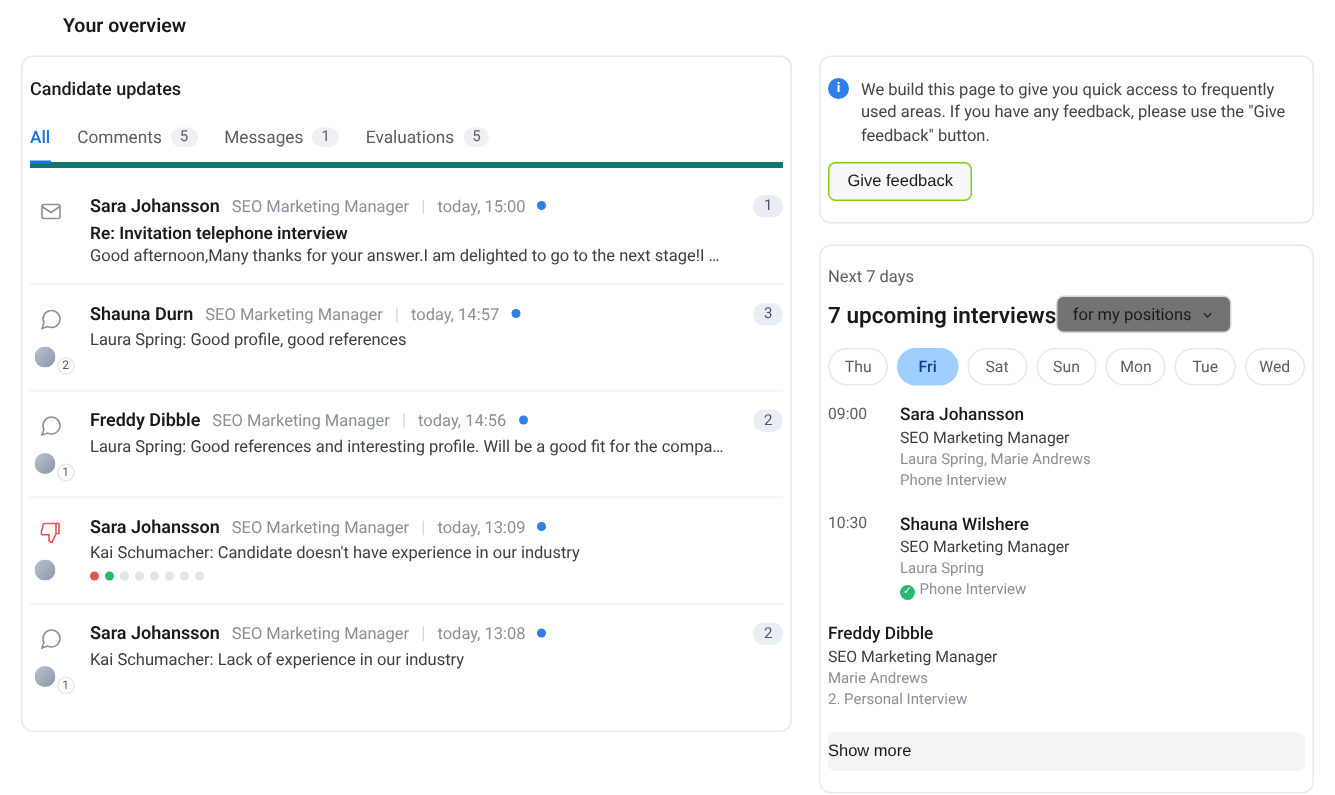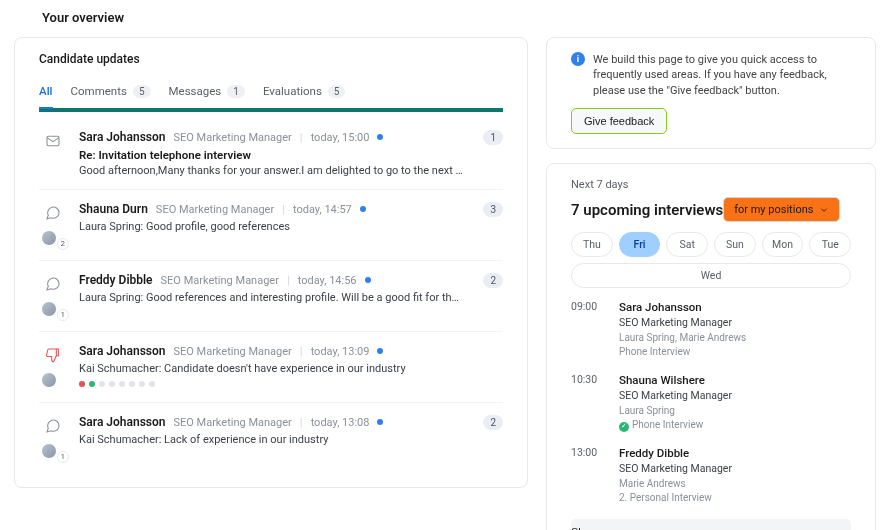--- a/index.html
+++ b/index.html
@@ -1,21 +1,21 @@
 <!DOCTYPE html>
 <html><head>
 <meta charset="utf-8">
 <style>
 * { box-sizing: border-box; margin: 0; padding: 0; }
 body { font-family: -apple-system, BlinkMacSystemFont, "Segoe UI", Roboto, sans-serif; font-size: 12px; color: #1a1a1a; background: #fff; padding: 10px 14px; }
 .page-title { font-size: 13px; font-weight: 600; margin-bottom: 12px; margin-left: 28px; }
 .layout { display: flex; gap: 18px; }
 .col-left { flex: 1 1 58%; min-width: 0; }
 .col-right { flex: 0 0 330px; display: flex; flex-direction: column; gap: 14px; }
-.card { border: 1px solid #e6e8eb; border-radius: 8px; padding: 14px 24px; background: #fff; }
+.card { border: 1px solid #e6e8eb; border-radius: 8px; padding: 14px 5px; background: #fff; }
 .section-title { font-size: 12px; font-weight: 500; margin-bottom: 12px; color: #1a1a1a; }
 .tabs { display: flex; gap: 18px; border-bottom: 4px solid #0f766e; margin-bottom: 6px; }
 .tab { display: flex; align-items: center; gap: 6px; padding: 6px 0 10px; font-size: 11.5px; color: #5a5f66; cursor: pointer; position: relative; }
 .tab.active { color: #1a73e8; font-weight: 500; }
 .tab.active::after { content: ""; position: absolute; left: 0; right: 0; bottom: -1px; height: 2px; background: #1a73e8; }
 .tab-count { background: #eef0f3; color: #5a5f66; border-radius: 10px; padding: 1px 6px; font-size: 10px; min-width: 14px; text-align: center; }
 .update-list { display: flex; flex-direction: column; }
 .update-item { display: flex; gap: 12px; padding: 12px 0; border-top: 1px solid #f1f2f4; }
 .update-item:first-child { border-top: none; }
 .update-icon-col { flex: 0 0 28px; display: flex; flex-direction: column; align-items: center; gap: 6px; }
@@ -38,21 +38,21 @@
 .rate-dot { width: 6px; height: 6px; border-radius: 50%; background: #e1e4e8; }
 .rate-dot.red { background: #e55353; }
 .rate-dot.green { background: #2bb673; }
 
 .info-banner { display: flex; gap: 8px; font-size: 11px; color: #444; line-height: 1.4; margin-bottom: 10px; }
 .info-icon { width: 14px; height: 14px; border-radius: 50%; background: #2f80ed; color: #fff; font-size: 9px; display: flex; align-items: center; justify-content: center; flex-shrink: 0; font-weight: 700; }
 .btn { border: 1px solid #84cc16; background: #f7f8f9; border-radius: 5px; padding: 6px 12px; font-size: 11px; cursor: pointer; color: #1a1a1a; }
 .small-label { font-size: 11px; color: #5a5f66; margin-bottom: 6px; }
 .int-header { display: flex; justify-content: flex-start; align-items: center; margin-bottom: 10px; }
 .int-title { font-size: 15px; font-weight: 600; }
-.filter-btn { border: 1px solid #d4d8dd; background: #f97316; border-radius: 5px; padding: 5px 10px; font-size: 11px; display: flex; align-items: center; gap: 6px; cursor: pointer; }
+.filter-btn { border: 1px solid #d4d8dd; background: #737373; border-radius: 5px; padding: 5px 10px; font-size: 11px; display: flex; align-items: center; gap: 6px; cursor: pointer; }
 .days-row { display: flex; gap: 6px; margin-bottom: 12px; flex-wrap: wrap; }
 .day-pill { flex: 1; text-align: center; padding: 5px 0; font-size: 10.5px; border: 1px solid #e6e8eb; border-radius: 14px; color: #5a5f66; cursor: pointer; min-width: 36px; }
 .day-pill.active { background: #9fcfff; border-color: #9fcfff; color: #0b3d91; font-weight: 500; }
 .interview-row { display: flex; gap: 12px; margin-bottom: 14px; }
 .int-time { flex: 0 0 36px; font-size: 10.5px; color: #5a5f66; }
 .int-body { flex: 1; }
 .int-name { font-size: 11.5px; font-weight: 500; margin-bottom: 2px; }
 .int-job { font-size: 10.5px; color: #3a3f46; margin-bottom: 2px; }
 .int-meta { font-size: 10px; color: #8a9099; line-height: 1.4; }
 .check-icon { display: inline-flex; width: 10px; height: 10px; border-radius: 50%; background: #2bb673; color: #fff; font-size: 7px; align-items: center; justify-content: center; margin-right: 3px; }
@@ -271,21 +271,20 @@
           <div class="int-body">
             <div class="int-name">Shauna Wilshere</div>
             <div class="int-job">SEO Marketing Manager</div>
             <div class="int-meta">Laura Spring</div>
             <div class="int-meta">
               <span class="check-icon">✓</span><span>Phone Interview</span>
             </div>
           </div>
         </div>
         <div class="interview-row">
-          <div class="int-time">13:00</div>
           <div class="int-body">
             <div class="int-name">Freddy Dibble</div>
             <div class="int-job">SEO Marketing Manager</div>
             <div class="int-meta">Marie Andrews</div>
             <div class="int-meta">2. Personal Interview</div>
           </div>
         </div>
       </div>
 
       <button class="show-more">Show more</button>

